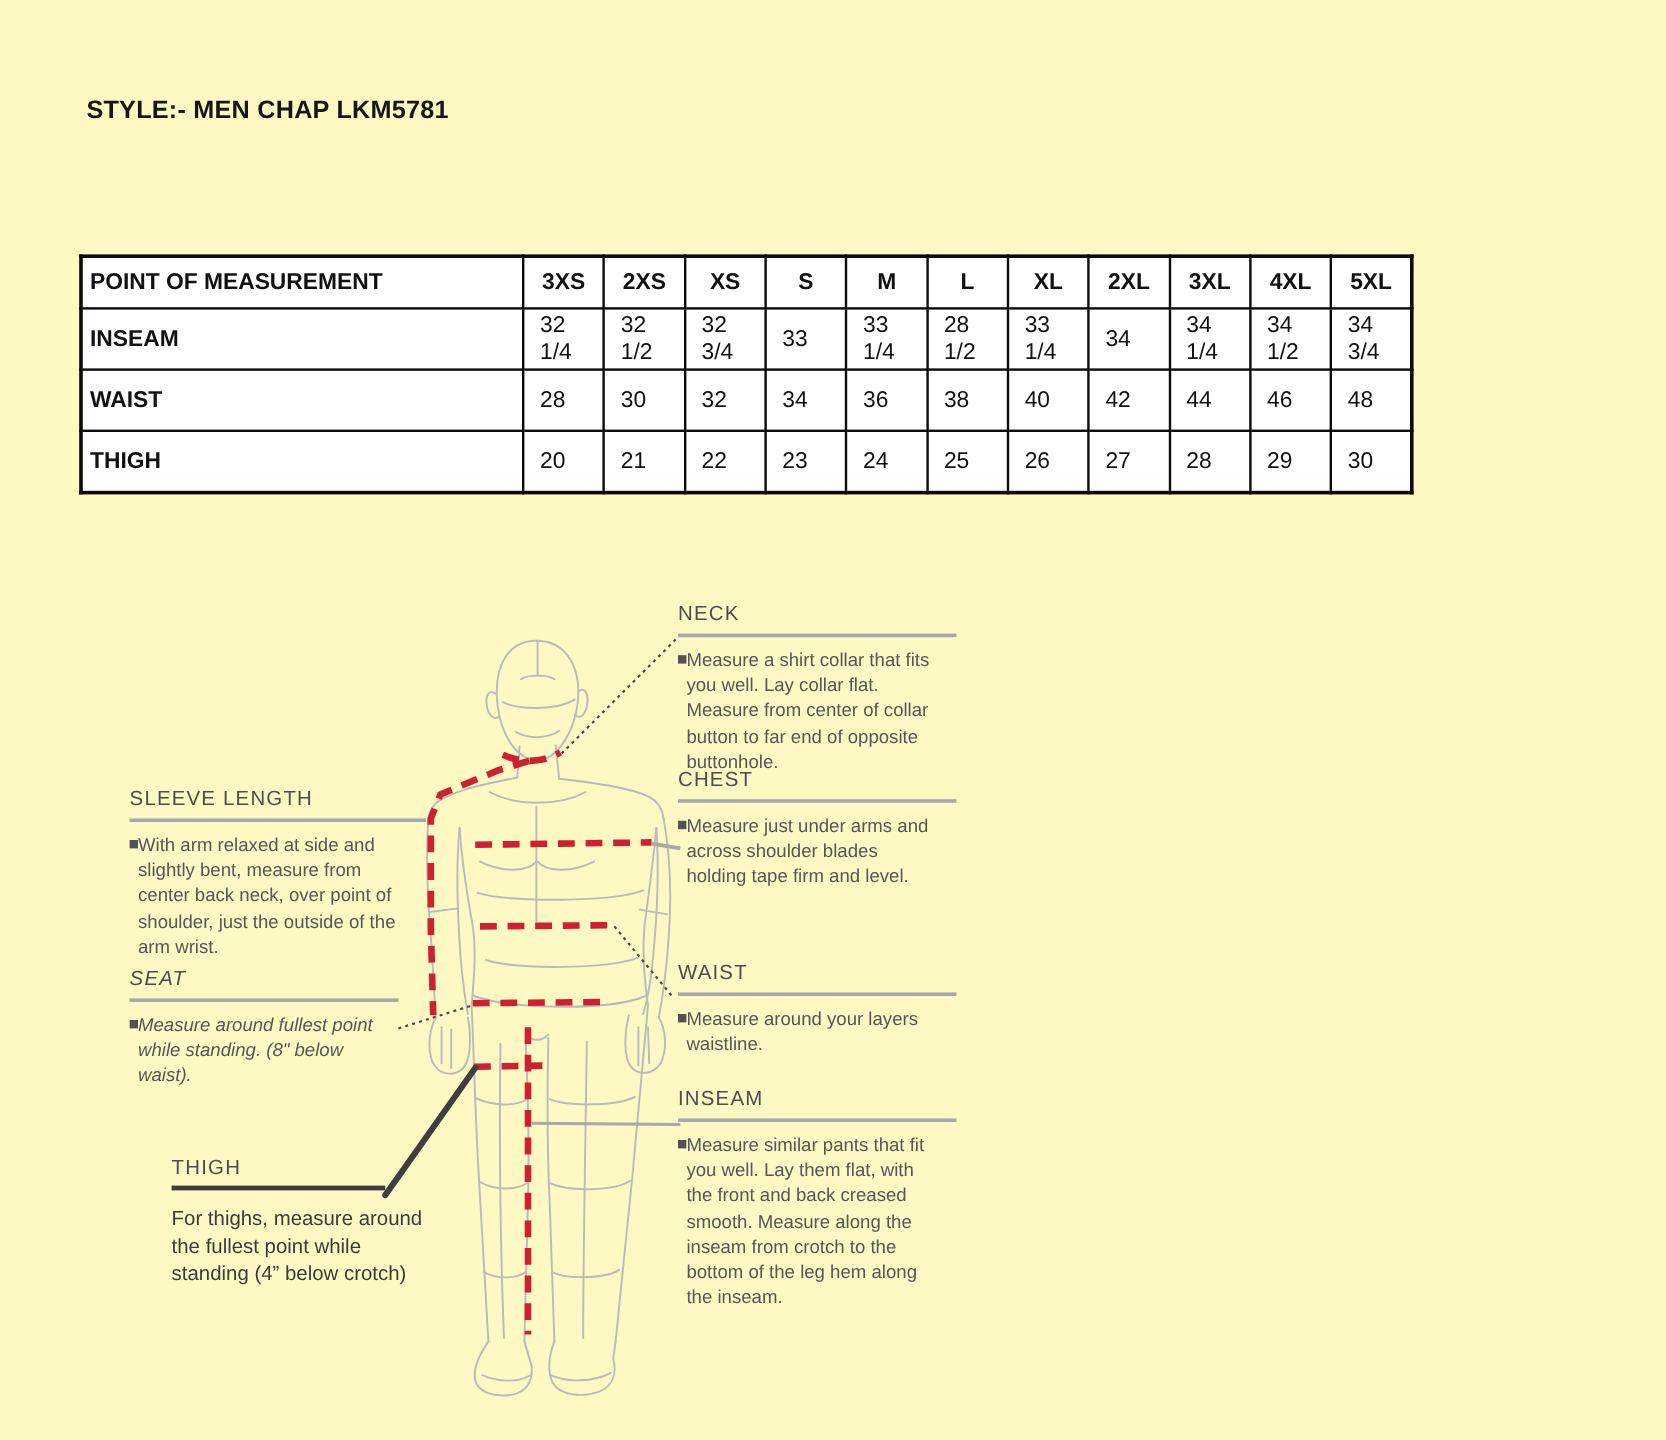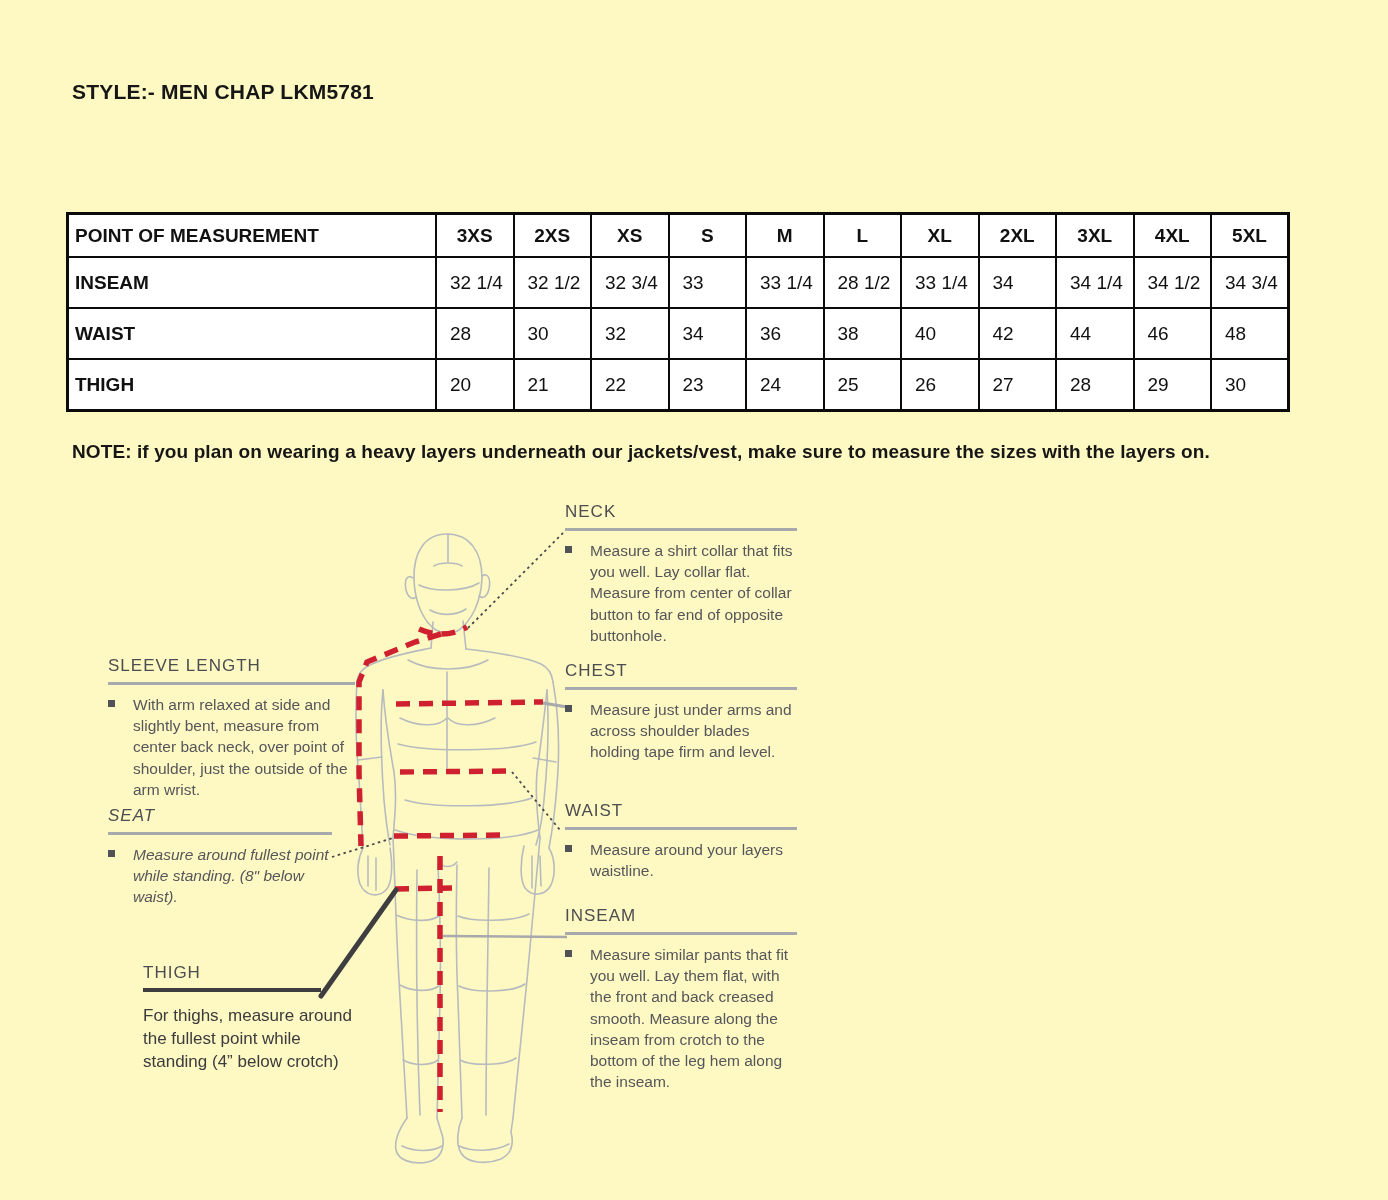--- a/index.html
+++ b/index.html
@@ -10,37 +10,37 @@
   .doc-title{
     position:absolute;left:72px;top:80px;font-size:21px;font-weight:700;color:#161616;
     letter-spacing:0.2px;
   }
   .doc-note{
     position:absolute;left:72px;top:441px;font-size:19px;font-weight:700;color:#161616;
     letter-spacing:0.1px;
   }
   
   #size-table{
-    position:absolute;left:66px;top:212px;width:1224px;
+    position:absolute;left:66px;top:212px;width:1112px;
     border-collapse:collapse;table-layout:fixed;border:3px solid #0b0b0b;
   }
   #size-table th,#size-table td{border:2.5px solid #0b0b0b;background:#fff;}
   #size-table thead th{font-size:19px;font-weight:700;text-align:center;height:41px;padding:0 2px;}
   #size-table thead th.first{text-align:left;padding-left:6px;}
   #size-table th.first{width:358px;}
   #size-table tbody th.rowlabel{font-size:19px;font-weight:700;text-align:left;padding-left:6px;height:47px;}
   #size-table td{font-size:19px;font-weight:400;text-align:left;padding-left:13px;height:47px;}
   
   .m-block{position:absolute;}
   .m-heading{
     margin:0;font-size:17px;font-weight:400;color:#4c4d51;letter-spacing:1px;
     padding-bottom:6px;border-bottom:3px solid #a7a9ac;
   }
   .m-block.right{left:565px;width:232px;}
-  .m-desc{display:flex;gap:18px;margin-top:9px;}
+  .m-desc{display:flex;gap:0;margin-top:9px;}
   .m-desc .bullet{width:7px;height:7px;background:#515257;margin-top:6px;flex:none;}
   .m-desc p{margin:0;font-size:15.5px;line-height:1.37;color:#55565a;width:205px;}
   .m-block.left .m-desc p{width:215px;}
   
   .m-block.thigh .m-heading{border-bottom:none;padding-bottom:0;width:178px;}
   .thigh-rule{width:178px;height:0;border-bottom:4px solid #3e3e40;margin-top:5px;}
   .m-block.thigh p{margin:13px 0 0;font-size:17px;line-height:1.35;color:#3b3b3d;width:220px;}
   svg{position:absolute;left:0;top:0;}
 </style>
 </head>
@@ -106,21 +106,20 @@
           <td>25</td>
           <td>26</td>
           <td>27</td>
           <td>28</td>
           <td>29</td>
           <td>30</td>
         </tr>
       </tbody>
   </table>
 
-  <div class="doc-note">NOTE: if you plan on wearing a heavy layers underneath our jackets/vest, make sure to measure the sizes with the layers on.</div>
 
   <svg width="1388" height="1200" viewBox="0 0 1388 1200">
 
     <g fill="none" stroke="#b7bbbe" stroke-width="1.6" stroke-linecap="round" stroke-linejoin="round">
 
       <path d="M 447,534 C 425,534 413,552 414,580 C 415,604 424,622 436,630 C 443,634 453,634 459,630 C 471,621 481,603 482,578 C 482,551 469,534 447,534 Z"></path>
       <path d="M 413,578 C 407,574 404,580 406,590 C 408,598 413,600 416,597"></path>
       <path d="M 482,576 C 488,572 491,579 489,589 C 487,597 483,599 479,596"></path>
       <path d="M 419,585 C 432,592 464,592 479,583"></path>
       <path d="M 430,610 C 440,616 456,616 466,609"></path>
@@ -199,21 +198,21 @@
   </svg>
 
   <div class="m-block right" style="top:502px;">
     <h3 class="m-heading">NECK</h3>
     <div class="m-desc">
       <div class="bullet"></div>
       <p>Measure a shirt collar that fits you well. Lay collar flat. Measure from center of collar button to far end of opposite buttonhole.</p>
     </div>
   </div>
 
-  <div class="m-block right" style="top:661px;">
+  <div class="m-block right" style="top:640px;">
     <h3 class="m-heading">CHEST</h3>
     <div class="m-desc">
       <div class="bullet"></div>
       <p>Measure just under arms and across shoulder blades holding tape firm and level.</p>
     </div>
   </div>
 
   <div class="m-block right" style="top:801px;">
     <h3 class="m-heading">WAIST</h3>
     <div class="m-desc">

